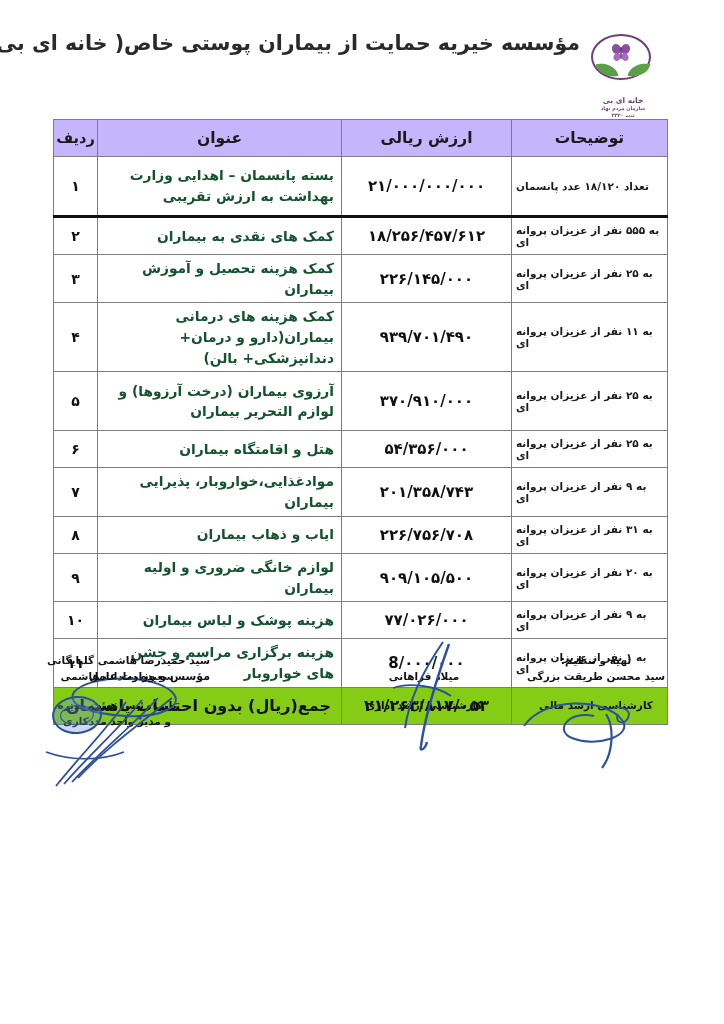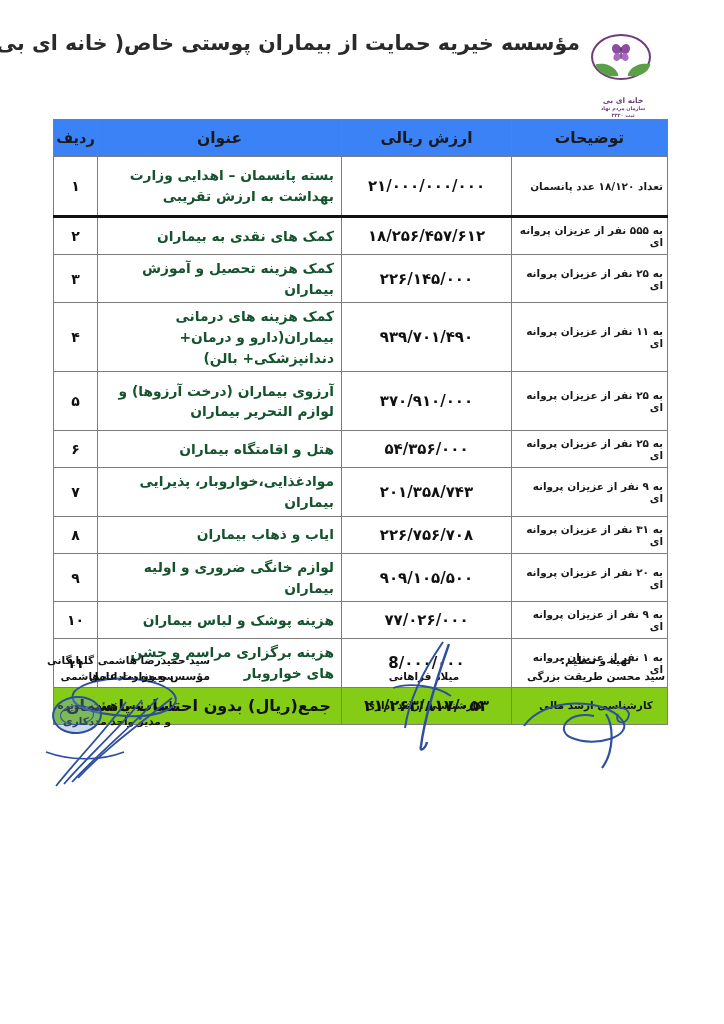--- a/index.html
+++ b/index.html
@@ -116,21 +116,21 @@
     border: 1px solid #7d7d7d;
     padding: 0;
     vertical-align: middle;
   }
   .col-radif   { width: 44px; }
   .col-onvan   { width: 244px; }
   .col-arzesh  { width: 170px; }
   .col-tozihat { width: 156px; }
 
   thead th {
-    background: #3b82f6;
+    background: #c4b5fd;
     height: 36px;
     font-size: 15.5px;
     font-weight: bold;
     text-align: center;
     color: #1a1a1a;
     border-color: #6d6d6d;
   }
   thead th.hdr-radif { font-size: 14.5px; }
 
   tbody td { height: 30px; }
@@ -143,21 +143,21 @@
     color: #14532d;
   }
   tbody tr td.c-arzesh {
     text-align: center;
     font-size: 15px;
     font-weight: bold;
     letter-spacing: 0.3px;
     color: #111;
   }
   tbody tr td.c-tozihat {
-    text-align: right;
+    text-align: left;
     font-size: 10.5px;
     font-weight: bold;
     color: #1a1a1a;
     padding: 2px 4px;
   }
   tbody tr td.c-radif {
     text-align: center;
     font-size: 14px;
     font-weight: bold;
     color: #111;

